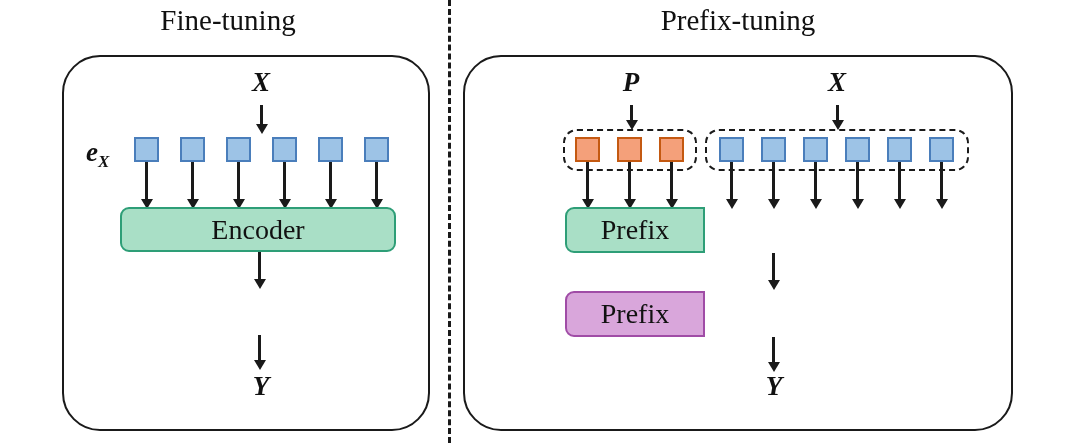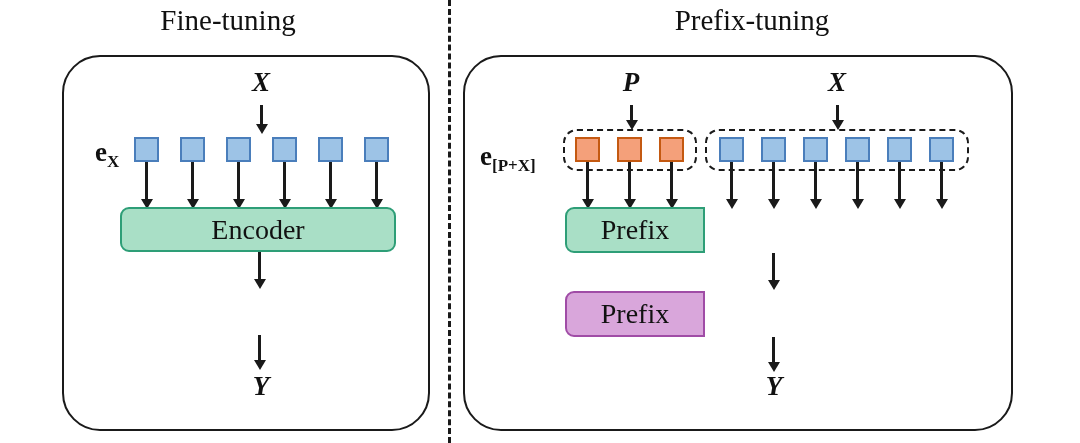--- a/index.html
+++ b/index.html
@@ -13,21 +13,21 @@
   }
 
   .panel-title {
     position: absolute;
     top: 4px;
     font-size: 29px;
     text-align: center;
     color: #111;
   }
   #left-title  { left: 44px;  width: 368px; }
-  #right-title { left: 477px; width: 550px; }
+  #right-title { left: 463px; width: 550px; }
 
   .panel-box {
     position: absolute;
     border: 2.5px solid #1a1a1a;
     border-radius: 38px;
     background: #fff;
   }
   #left-box  { left: 62px;  top: 55px; width: 368px; height: 376px; }
   #right-box { left: 463px; top: 55px; width: 550px; height: 376px; }
 
@@ -43,23 +43,23 @@
     font-weight: bold;
     font-style: italic;
     font-size: 27px;
     transform: translateX(-50%);
     white-space: nowrap;
   }
 
   .e-label {
     position: absolute;
     font-weight: bold;
+    font-style: italic;
     font-size: 27px;
     white-space: nowrap;
-    margin-left: 9px;
   }
   .e-label sub { font-size: 17px; }
 
   .arrow-line {
     width: 3px;
     background: #1a1a1a;
     position: relative;
   }
   .arrow-line::after {
     content: "";
@@ -166,21 +166,20 @@
   <div class="io-label" style="left:197px; top:314px;">Y</div>
 </div>
 
 <div class="panel-box" id="right-box">
 
   <div class="io-label" style="left:166px; top:10px;">P</div>
   <div class="io-label" style="left:372px; top:10px;">X</div>
   <div class="arrow-line abs" style="left:165px; top:48px; height:16px;"></div>
   <div class="arrow-line abs" style="left:371px; top:48px; height:16px;"></div>
 
-  <div class="e-label" style="left:6px; top:84px;"><span>e</span><sub>[P+X]</sub></div>
 
   <div class="dashed-box" style="left:98px; top:72px; width:134px; height:42px;"></div>
   <div class="dashed-box" style="left:240px; top:72px; width:264px; height:42px;"></div>
 
   <div class="token-row orange gap-right" style="left:110px; top:80px;">
       <div class="token-unit">
         <div class="token-square"></div>
         <div class="arrow-line token-arrow"></div>
       </div>
       <div class="token-unit">

